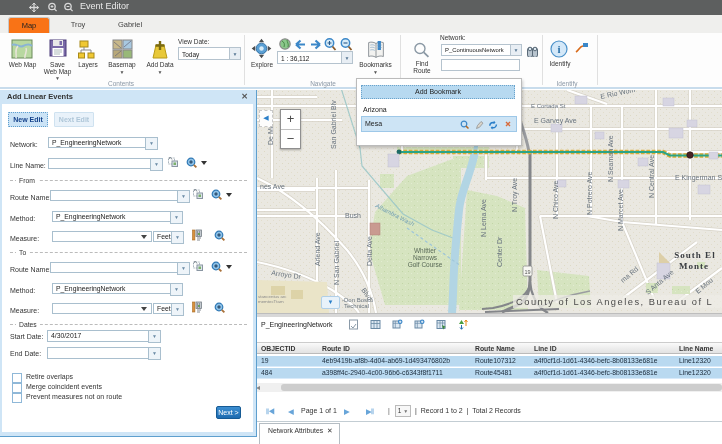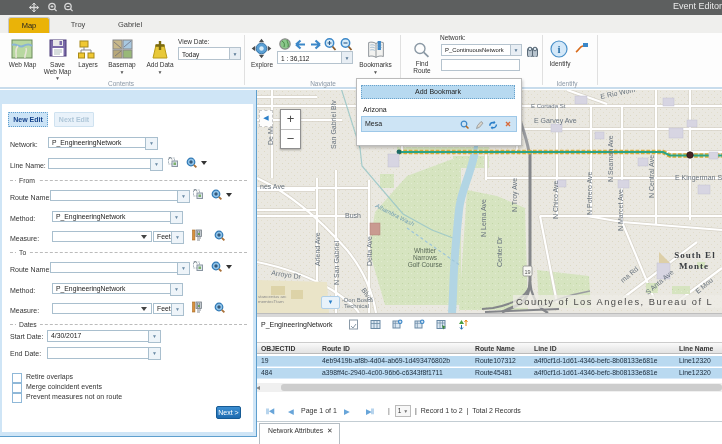--- a/index.html
+++ b/index.html
@@ -1,23 +1,23 @@
 <!DOCTYPE html>
 <html><head><meta charset="utf-8">
 <style>
 html,body{margin:0;padding:0;}
 body{width:722px;height:444px;overflow:hidden;font-family:"Liberation Sans",sans-serif;position:relative;background:#fff;}
 .abs{position:absolute;}
 
 #titlebar{left:0;top:0;width:722px;height:15px;background:#5d5f5f;}
-#titlebar .ttl{position:absolute;left:0;top:1px;width:100%;text-align:right;color:#eaeaea;font-size:9px;padding-left:80px;box-sizing:border-box;}
+#titlebar .ttl{position:absolute;left:0;top:1px;width:100%;text-align:left;color:#eaeaea;font-size:9px;padding-left:80px;box-sizing:border-box;}
 
 #tabrow{left:0;top:15px;width:722px;height:18px;background:#efefed;border-bottom:1px solid #d5d5d5;}
 .tab{position:absolute;top:2px;height:16px;line-height:16px;font-size:7.5px;color:#444;text-align:center;}
-.tab.active{background:#eab308;border:1px solid #c8c8c8;border-bottom:none;border-radius:3px 3px 0 0;color:#222;}
+.tab.active{background:#f97316;border:1px solid #c8c8c8;border-bottom:none;border-radius:3px 3px 0 0;color:#222;}
 
 #ribbon{left:0;top:33px;width:722px;height:54px;background:#fdfdfd;border-bottom:2px solid #c8dcec;}
 .gsep{position:absolute;top:2px;width:1px;height:50px;background:#e0e0e0;}
 .glabel{position:absolute;top:47px;font-size:6.5px;color:#8a97a5;width:80px;text-align:center;}
 .rlabel{position:absolute;font-size:6.5px;color:#333;text-align:center;line-height:6.5px;}
 .rdd{position:absolute;height:11px;background:#fff;border:1px solid #b5c3ce;font-size:6.5px;color:#222;line-height:11px;padding-left:3px;box-sizing:border-box;}
 .rdd .arr{position:absolute;right:0;top:0;width:10px;height:100%;background:#e8eef4;border-left:1px solid #b5c3ce;text-align:center;color:#5a7a96;font-size:5px;line-height:10px;}
 
 #lpanel{left:0;top:90px;width:257px;height:347px;background:#cfe5f6;border-right:1px solid #5e9fce;border-bottom:1px solid #5e9fce;box-sizing:border-box;}
 #lpanel .hdr{position:absolute;left:0;top:0;width:100%;height:14px;font-size:7.5px;font-weight:bold;color:#333;line-height:14px;padding-left:7px;box-sizing:border-box;}
@@ -439,20 +439,21 @@
     <span class="pgi" style="left:111px;">▶⦀</span>
     <span style="position:absolute;left:133px;top:2px;color:#555;">|</span>
     <span class="pgsel" style="left:140px;">1 <span style="color:#777;font-size:5px;">▼</span></span>
     <span style="position:absolute;left:160px;top:2px;color:#333;">|&nbsp; Record 1 to 2 &nbsp;|&nbsp; Total 2 Records</span>
   </div>
 </div>
 <div class="abs" id="bottombar">
     <div class="btab">Network Attributes &nbsp;✕</div>
   </div>
 <div class="abs" id="lpanel">
+  <div class="hdr">Add Linear Events<span class="x">✕</span></div>
   <div class="body">
     <div class="nbtn" style="left:6px;top:8px;background:#cbe3f6;border:1px dotted #5e9fce;color:#15428b;">New Edit</div>
     <div class="nbtn" style="left:52px;top:8px;background:#e9f2fa;border:1px solid #cfe2f0;color:#aec6d8;">Next Edit</div>
 
     <div class="flabel" style="left:8px;top:37px;">Network:</div>
     <div class="fbox" style="left:46px;top:33px;width:99px;height:11px;">
         <span class="tx">P_EngineeringNetwork</span>
         <span class="arr">▼</span>
       </div>
 

